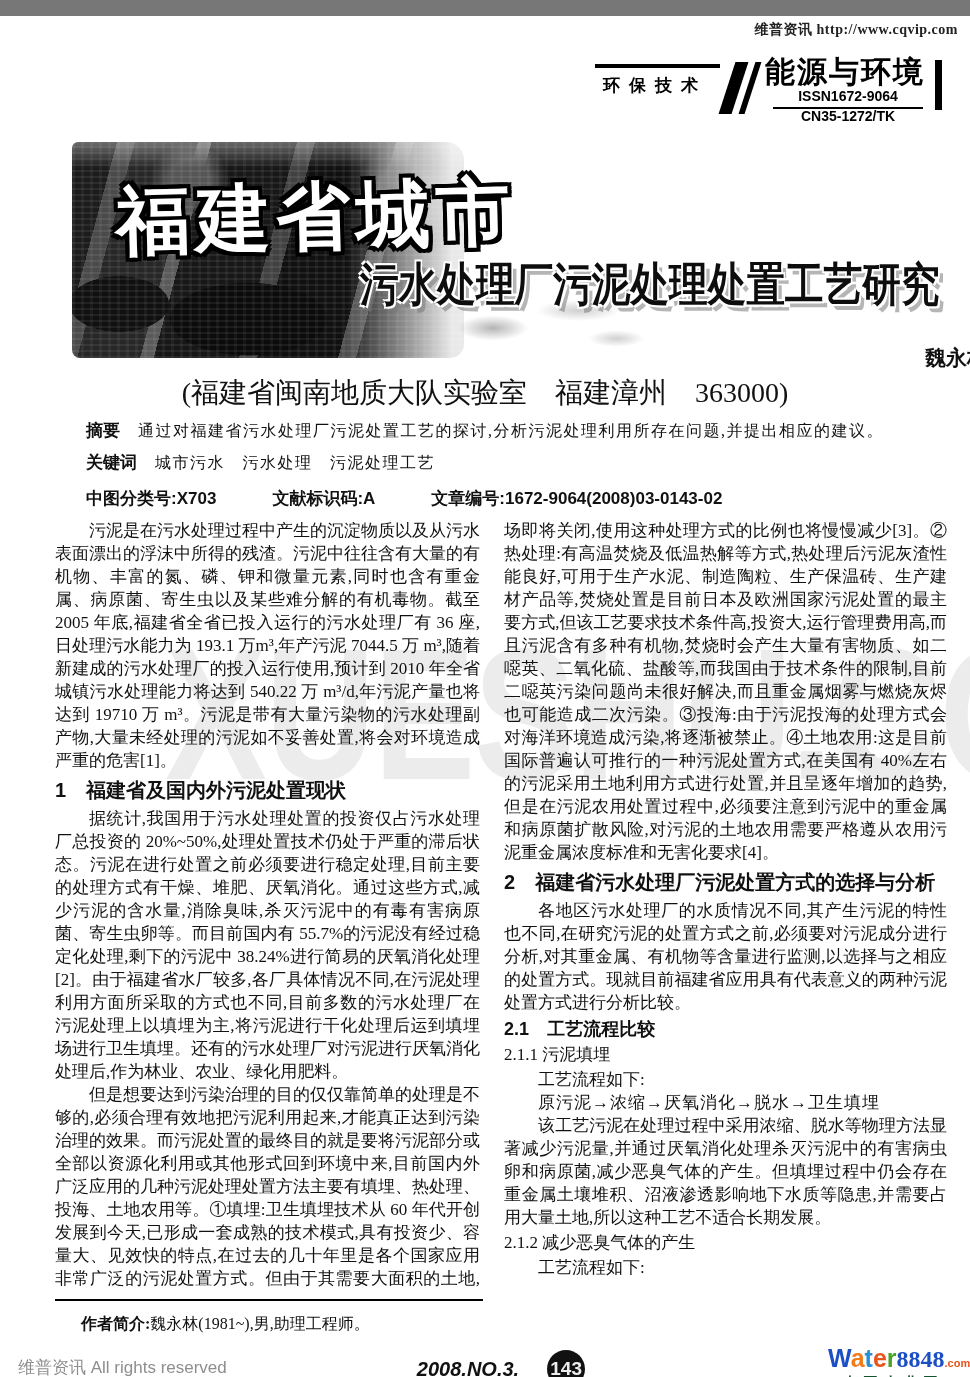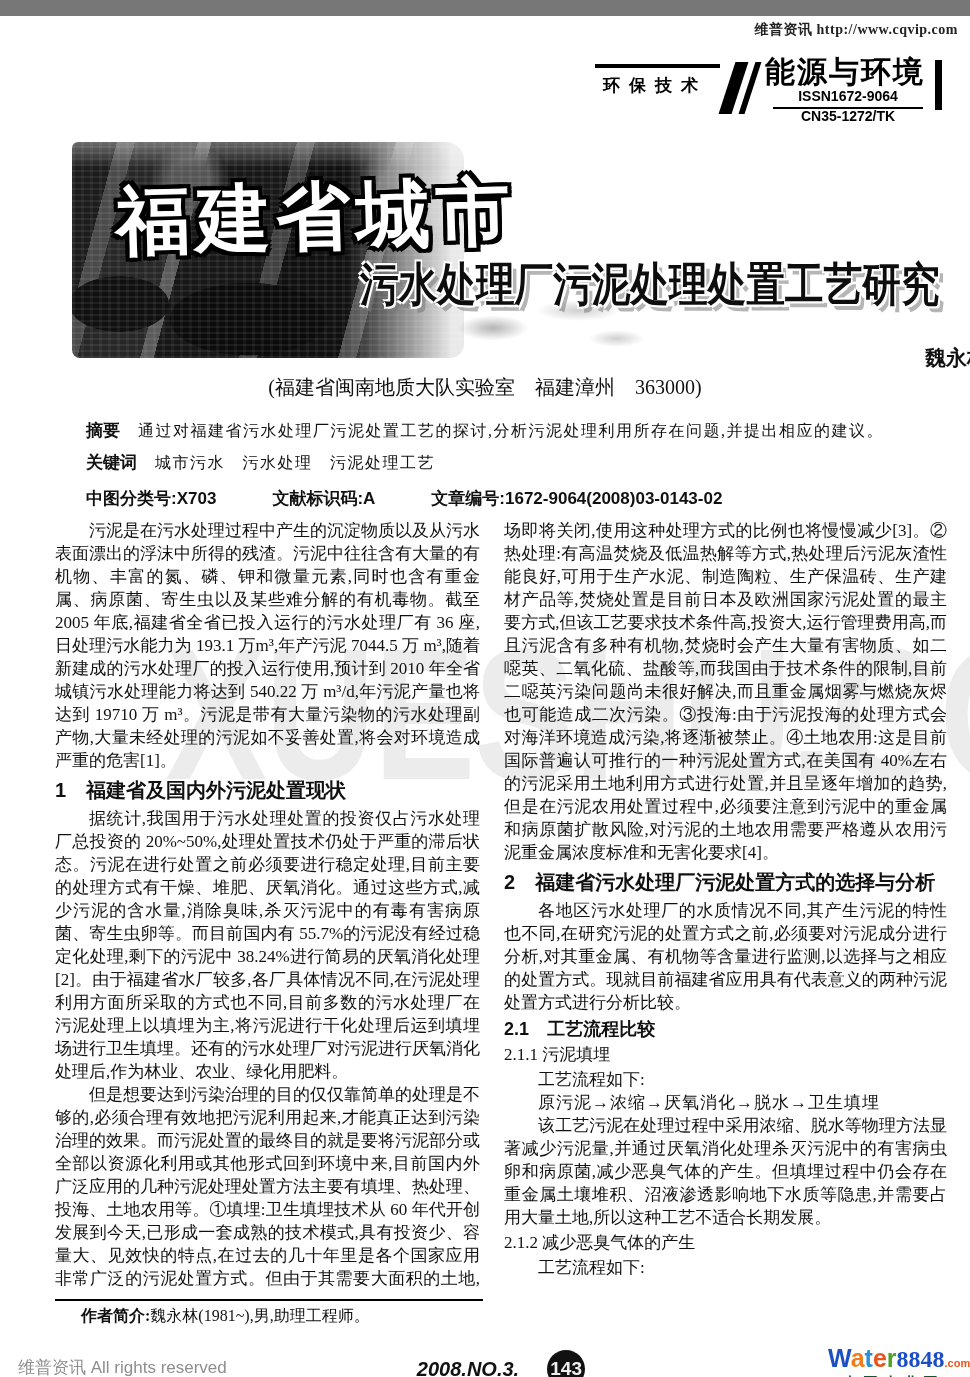--- a/index.html
+++ b/index.html
@@ -57,21 +57,21 @@
     position:absolute; left:116px; top:152px; font-size:74px; font-weight:bold; letter-spacing:6px;
     color:#fff; white-space:nowrap; transform:rotate(-1.5deg);
     text-shadow:4px 4px 0 #000,-4px -4px 0 #000,4px -4px 0 #000,-4px 4px 0 #000,4px 0 0 #000,-4px 0 0 #000,0 4px 0 #000,0 -4px 0 #000;
   }
   .title-l2{
     position:absolute; left:360px; top:238px; font-size:46px; font-weight:bold; white-space:nowrap;
     transform:scaleX(0.84); transform-origin:left center; color:#0d0d0d;
     text-shadow:2px 2px 0 #fff,-2px -2px 0 #fff,2px -2px 0 #fff,-2px 2px 0 #fff, 6px 6px 0 rgba(120,120,120,0.55);
   }
   .author{position:absolute; left:18px; top:328px; width:970px; text-align:right; font-size:21px; font-weight:bold;}
-  .affiliation{position:absolute; left:0; top:358px; width:970px; text-align:center; font-size:20px;}
+  .affiliation{position:absolute; left:0; top:358px; width:970px; text-align:center; font-size:28px;}
   
   .meta{position:absolute; left:86px; top:404px; width:855px; font-size:16px;}
   .meta-row{margin-bottom:9px; line-height:1.35;}
   .meta-label{font-family:"Liberation Sans",sans-serif; font-weight:bold; font-size:17px; margin-right:14px;}
   .meta-text{letter-spacing:1.5px;}
   .meta-class{display:flex; gap:56px; font-family:"Liberation Sans",sans-serif; font-weight:bold; font-size:17px; margin-top:12px;}
   
   .watermark{
     position:absolute; left:165px; top:590px; font-family:"Liberation Sans",sans-serif;
     font-size:150px; font-weight:bold; color:rgba(0,0,0,0.075); white-space:nowrap;
@@ -82,21 +82,21 @@
   .col{font-size:17px; line-height:23px; text-align:justify;}
   .col.left{width:430px; max-height:772px; overflow:hidden;}
   .col.right{width:448px; max-height:795px; overflow:hidden;}
   .col p{margin:0; text-indent:2em;}
   .col p.pc{text-indent:0;}
   .col p.h1{font-family:"Liberation Sans",sans-serif; font-weight:bold; font-size:20px; text-indent:0; margin:7px 0 5px 0;}
   .col p.h2{font-family:"Liberation Sans",sans-serif; font-weight:bold; font-size:18px; text-indent:0; margin:4px 0 2px 0;}
   .col p.h3{text-indent:0; margin:2px 0;}
   .col p.flow{text-indent:2em; letter-spacing:1px;}
   
-  .footnote{position:absolute; left:55px; top:1283px; width:428px; border-top:2px solid #000; padding-top:5px; font-size:16px; z-index:1;}
+  .footnote{position:absolute; left:55px; top:1283px; width:428px; border-top:2px solid #000; padding-top:13px; font-size:16px; z-index:1;}
   .footnote .fn-label{font-weight:bold; margin-left:26px;}
   
   .footer-copy{position:absolute; left:18px; top:1340px; font-size:17px; color:#8e8e8e; font-family:"Liberation Sans",sans-serif;}
   .footer-center{position:absolute; left:16px; top:1334px; width:970px; display:flex; justify-content:center; align-items:center; gap:28px;}
   .footer-issue{font-size:20px; font-weight:bold; font-style:italic; font-family:"Liberation Sans",sans-serif;}
   .footer-pagenum{width:38px; height:38px; border-radius:50%; background:#111; color:#eee; font-family:"Liberation Sans",sans-serif;
     font-size:19px; font-weight:bold; display:flex; align-items:center; justify-content:center;}
   .footer-logo{position:absolute; right:12px; top:1330px; width:130px; text-align:center; font-family:"Liberation Sans",sans-serif;}
   .logo-line1{font-size:25px; font-weight:bold; line-height:1; white-space:nowrap;}
   .logo-suffix{font-family:"Liberation Serif",serif; font-weight:bold; font-size:24px;}

